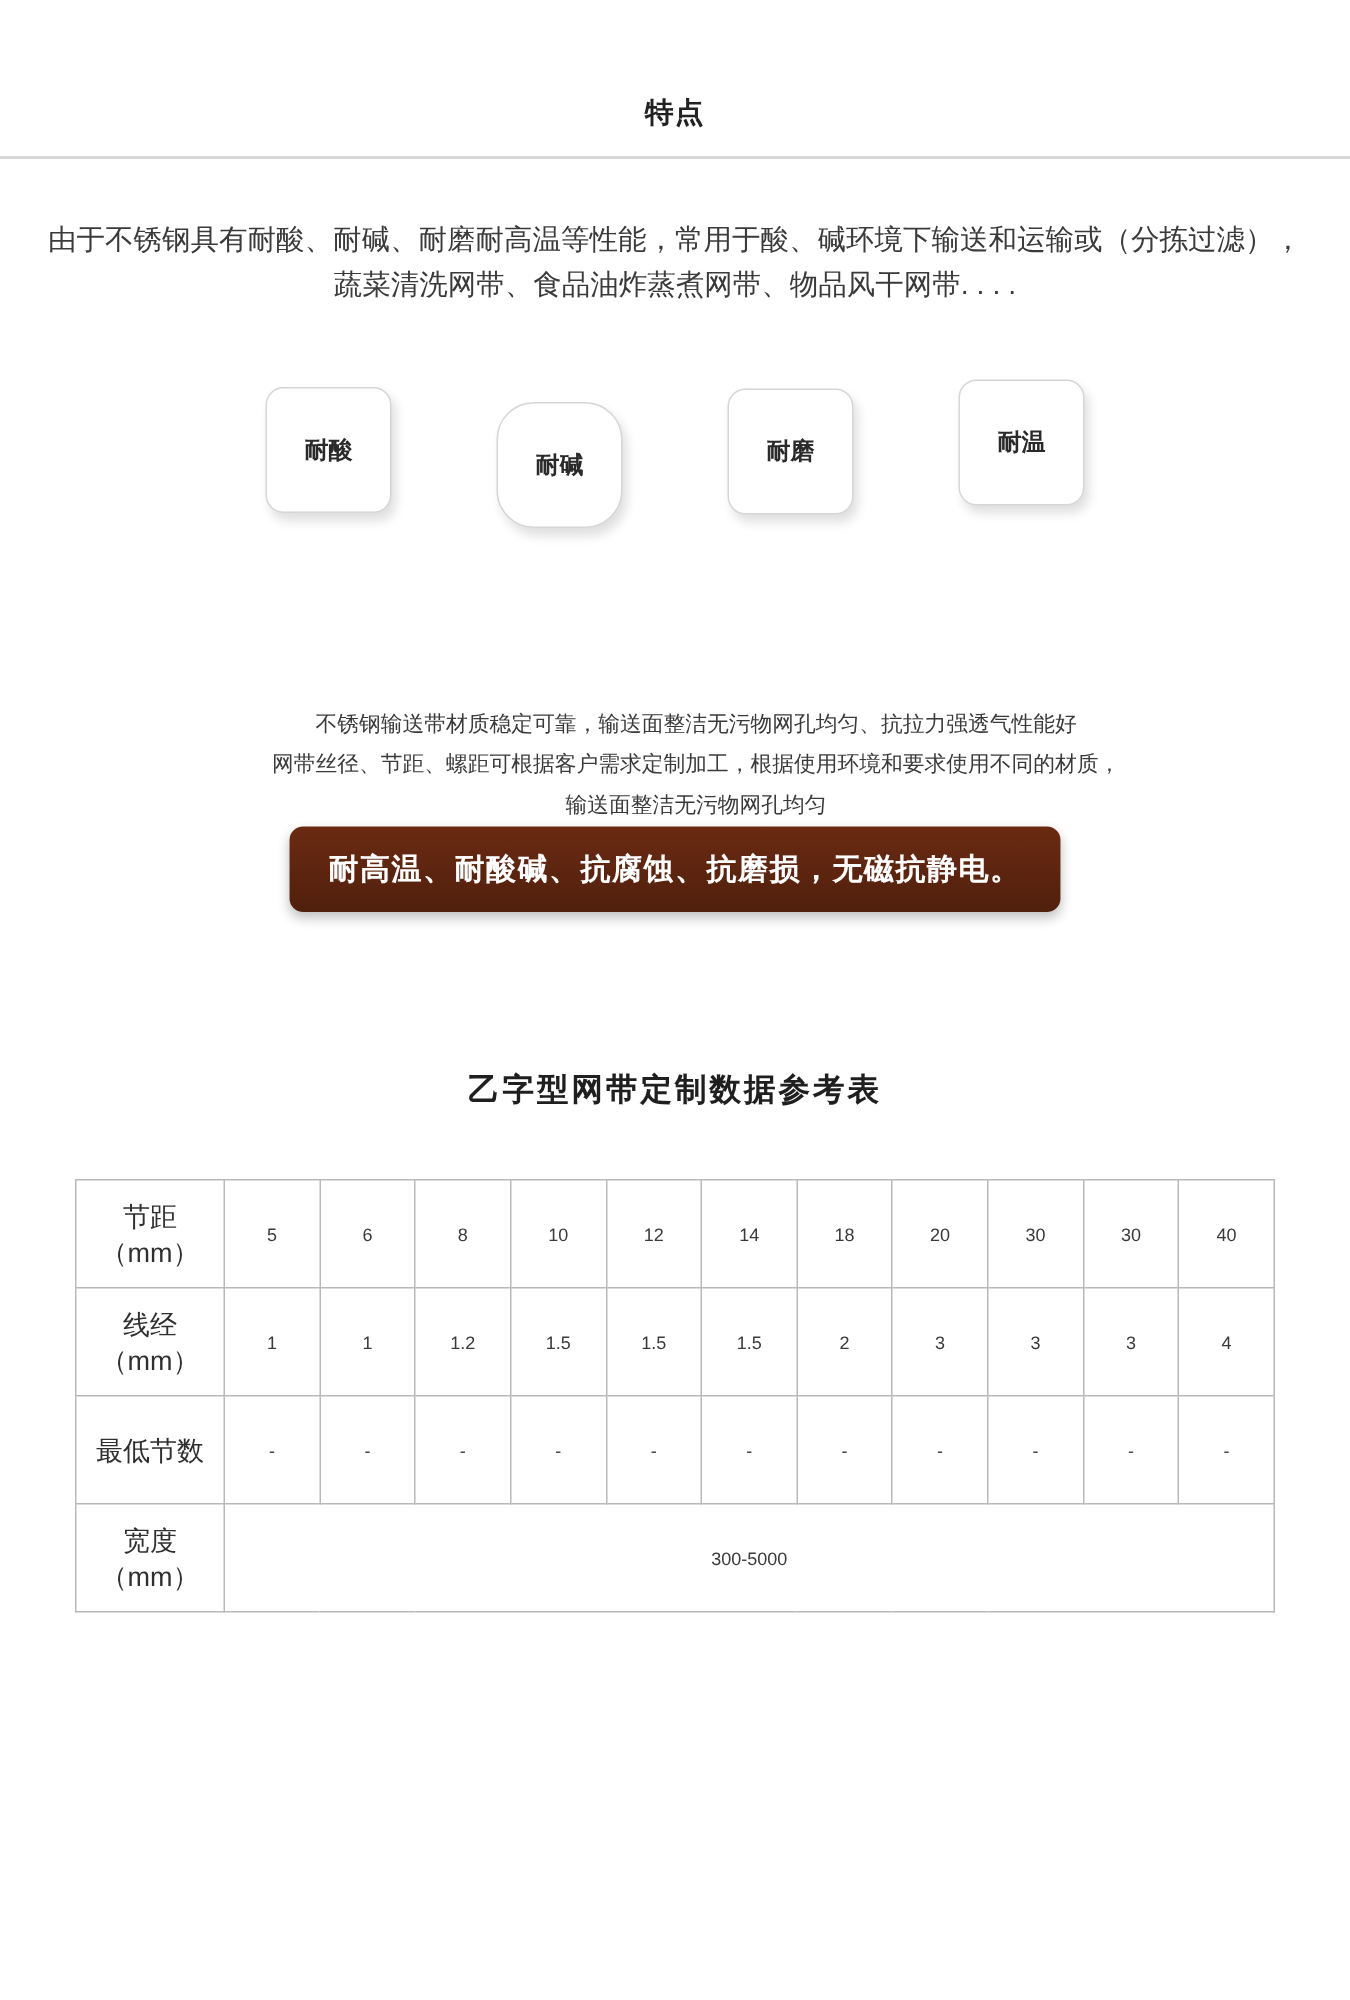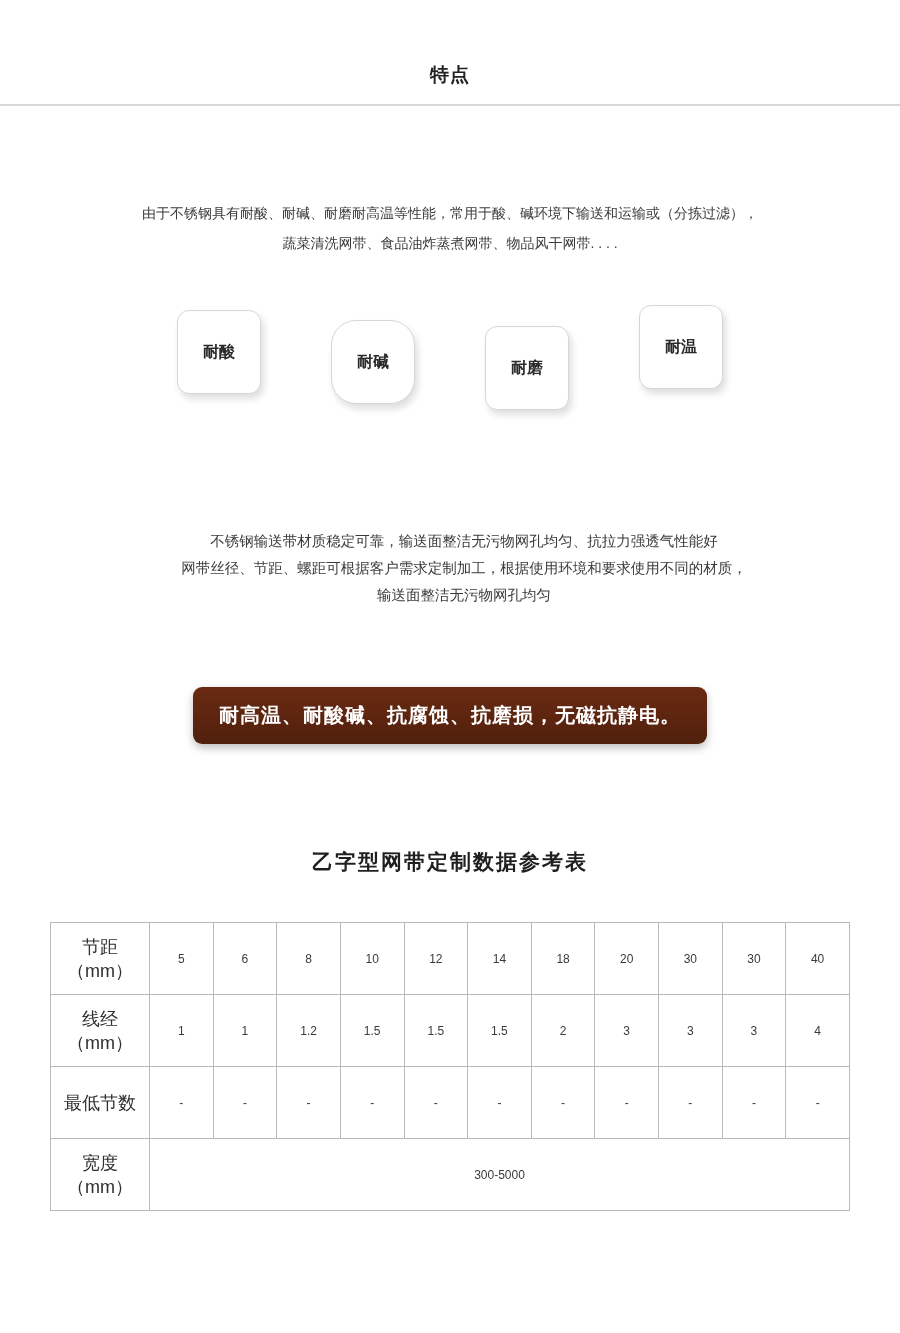--- a/index.html
+++ b/index.html
@@ -28,23 +28,23 @@
   .page-header .title {
     font-size: 19px;
     font-weight: bold;
     color: #222222;
     letter-spacing: 1px;
     margin-top: 32px;
   }
 
   
   .intro {
-    margin-top: 92px;
-    text-align: center;
-    font-size: 14px;
+    margin-top: 40px;
+    text-align: center;
+    font-size: 19px;
     line-height: 30px;
     color: #3a3a3a;
   }
   .intro .line {
     display: block;
   }
 
   
   .chips {
     margin-top: 52px;
@@ -62,37 +62,36 @@
     box-shadow: 3px 5px 7px rgba(0,0,0,0.13);
     display: flex;
     align-items: center;
     justify-content: center;
     font-size: 16px;
     font-weight: bold;
     color: #2a2a2a;
   }
   .chip.up1 { margin-top: 0px; }
   .chip.dn1 { margin-top: 10px; border-radius: 25px; }
-  .chip.up2 { margin-top: 16px; text-align: center; }
+  .chip.up2 { margin-top: 1px; text-align: center; }
   .chip.dn2 { margin-top: -5px; }
 
   
   .desc {
     margin-top: 118px;
     text-align: center;
     font-size: 14.5px;
     line-height: 27px;
     color: #3a3a3a;
     padding-left: 28px;
   }
   .desc .line { display: block; }
 
   
   .banner-wrap {
-    margin-top: 78px;
     display: flex;
     justify-content: center;
   }
   .banner {
     background: #5e2410;
     background: linear-gradient(180deg, #6b2a12 0%, #50200d 100%);
     color: #ffffff;
     font-size: 20px;
     font-weight: bold;
     letter-spacing: 1px;

